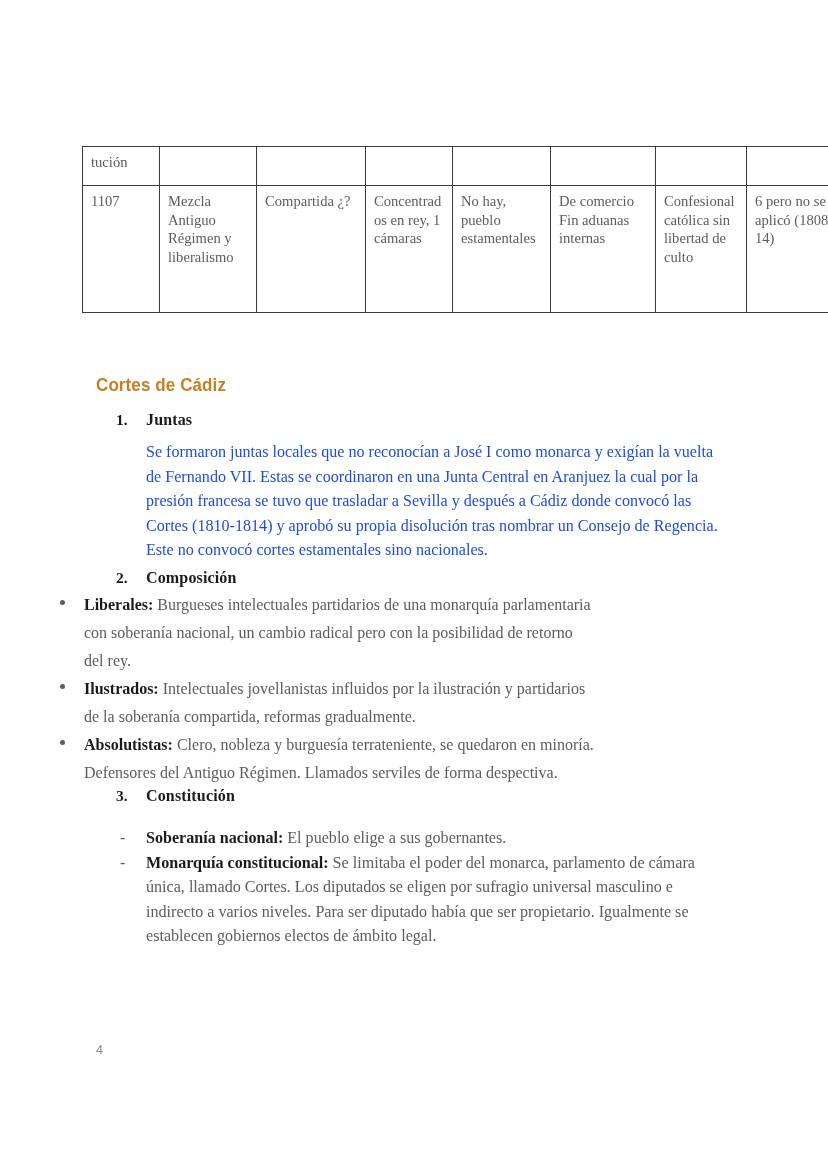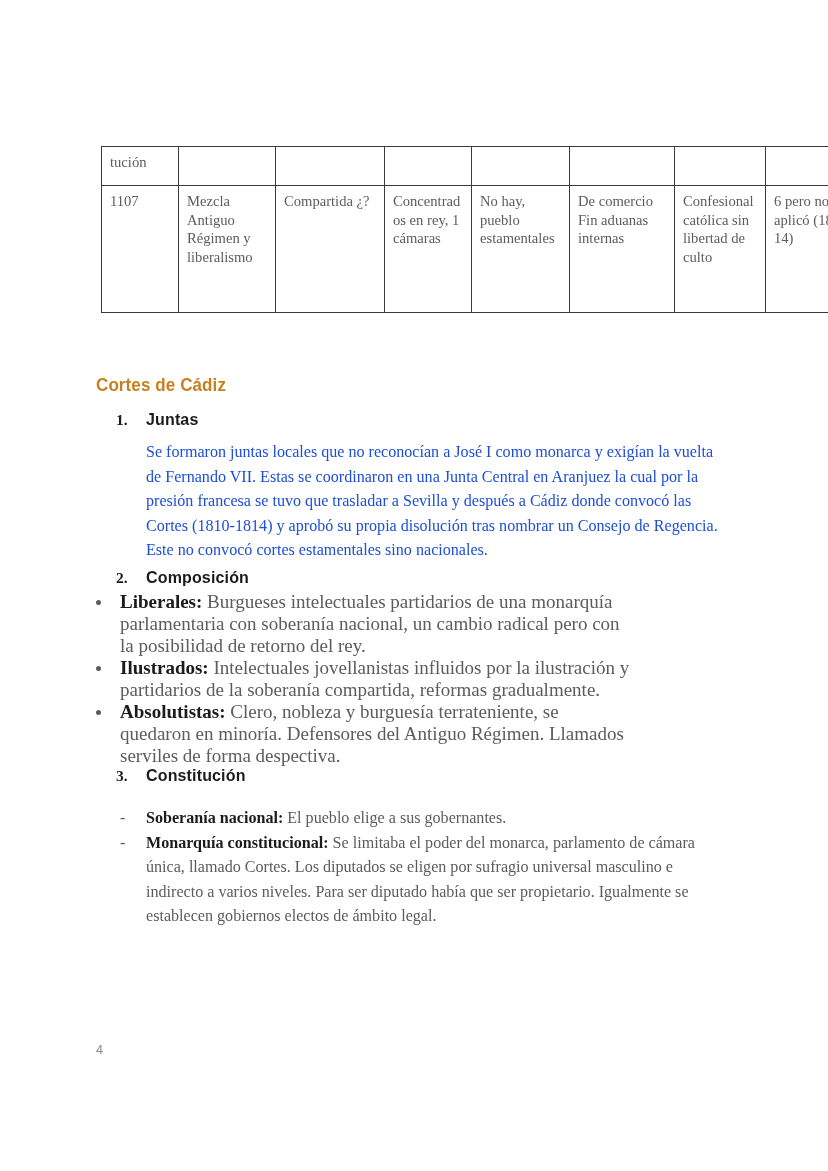--- a/index.html
+++ b/index.html
@@ -20,21 +20,21 @@
     position: absolute;
     left: 0; top: 0;
     width: 828px;
     height: 1171px;
     background: #fff;
   }
 
   
   .tbl-wrap {
     position: absolute;
-    left: 101px;
+    left: 82px;
     top: 146px;
     width: 635px;
   }
   table.grid {
     border-collapse: collapse;
     width: 635px;
     table-layout: fixed;
   }
   table.grid td {
     border: 1.3px solid #3a3a3a;
@@ -93,21 +93,21 @@
   .num-marker {
     width: 30px;
     margin-left: 116px;
     flex: 0 0 auto;
     font-family: "Liberation Serif", serif;
     font-weight: 700;
     font-size: 15.5px;
     color: #1b1b1b;
   }
   .num-label {
-    font-family: Liberation Sans, sans-serif;
+    font-family: Liberation Serif, serif;
     font-weight: 700;
     font-size: 16px;
     color: #1b1b1b;
     letter-spacing: 0.15px;
   }
 
   .para {
     margin: 11px 0 0 0;
     padding: 0;
     margin-left: 146px;
@@ -118,24 +118,24 @@
     text-align: left;
   }
 
   .bullets {
     list-style: none;
     margin: 4px 0 0 0;
     padding: 0;
   }
   .bullets li {
     position: relative;
-    margin-left: 120px;
+    margin-left: 84px;
     width: 510px;
-    font-size: 19px;
-    line-height: 22px;
+    font-size: 16px;
+    line-height: 28px;
     color: #5c5c5c;
     padding: 0;
     margin-bottom: 0;
   }
   .bullets li .dot {
     position: absolute;
     left: -24px;
     top: 9px;
     width: 5px;
     height: 5px;

